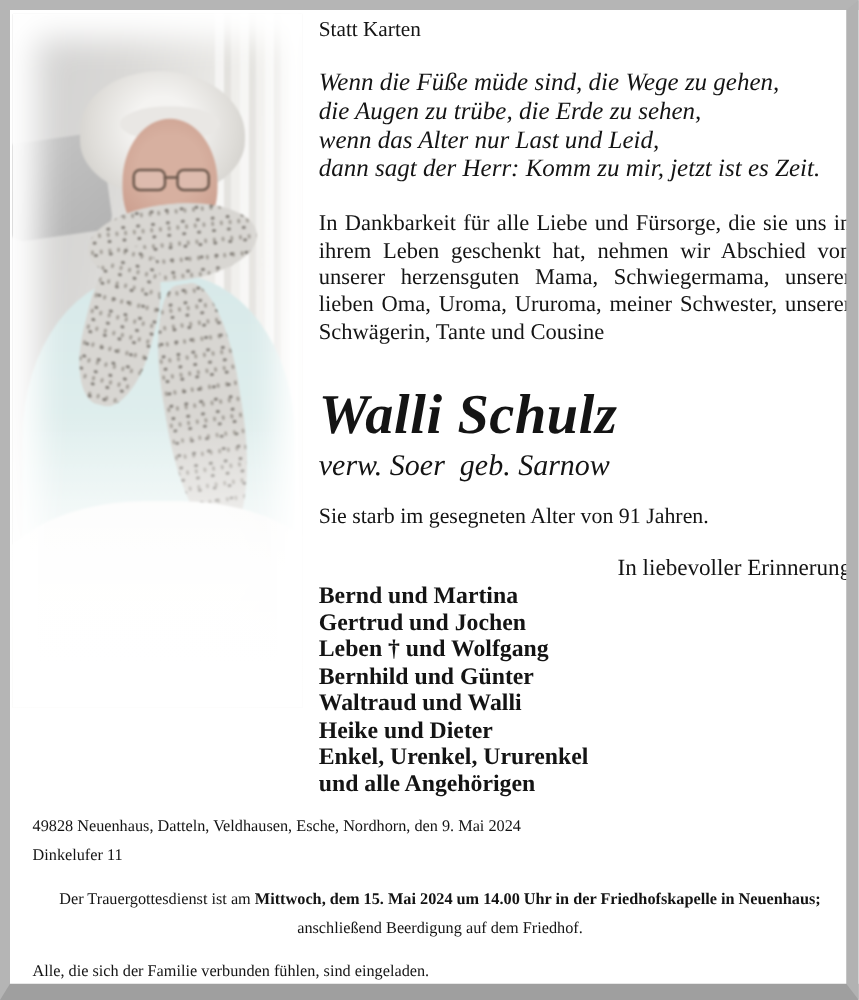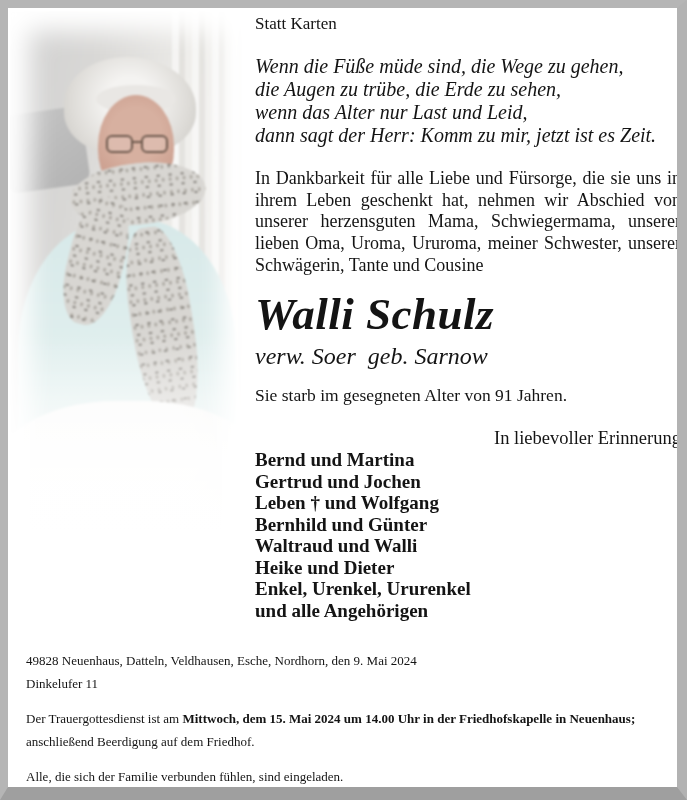--- a/index.html
+++ b/index.html
@@ -98,30 +98,30 @@
 
   
   .text-col { position: absolute; left: 247px; top: 6px; width: 426px; }
   .statt { font-size: 17px; }
   .poem { margin-top: 21px; font-style: italic; font-size: 20px; line-height: 23px; }
   .intro {
     margin-top: 21px; font-size: 18px; line-height: 21.7px;
     text-align: justify;
   }
   .deceased {
-    margin-top: 13px; font-size: 45px; font-weight: bold; font-style: italic;
+    margin-top: 30px; font-size: 45px; font-weight: bold; font-style: italic;
     line-height: 48px; letter-spacing: 0.5px;
   }
   .subtitle { margin-top: 5px; font-size: 24px; font-style: italic; white-space: pre-wrap; }
   .ageline { margin-top: 15px; font-size: 17.5px; }
   .memory { margin-top: 22px; font-size: 18.5px; line-height: 21.5px; text-align: right; }
   .mourner { font-size: 19px; font-weight: bold; line-height: 21.5px; }
 
   .bottom-block { position: absolute; left: 18px; top: 641px; width: 652px; font-size: 13px; line-height: 23px; }
-  .service { margin-top: 12px; }
+  .service { margin-top: 12px; text-align: center; }
   .service b { font-weight: bold; }
   .closing { margin-top: 12px; }
 </style>
 </head>
 <body>
 
 <div class="page">
 
   <div class="photo">
     <div class="photo-scene">

